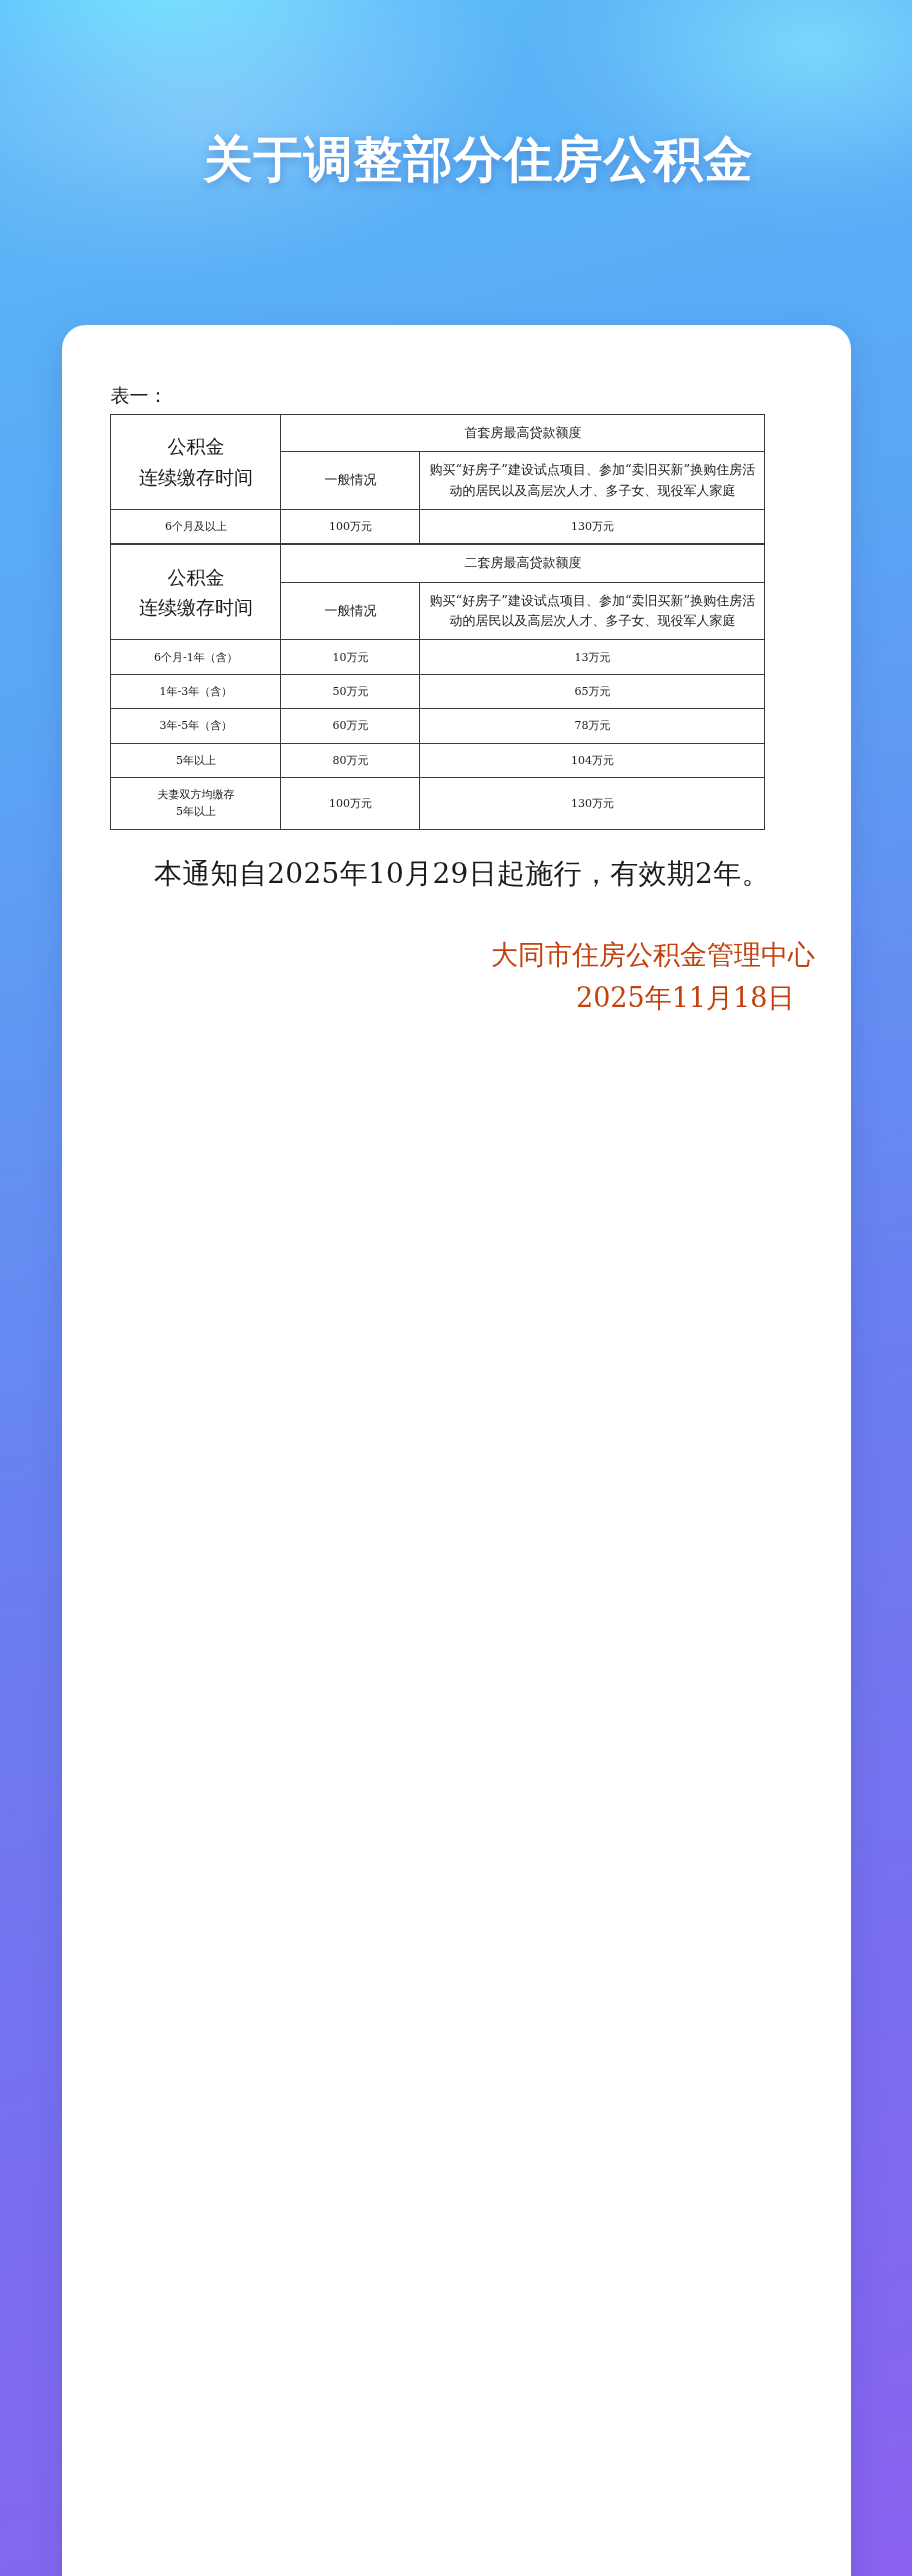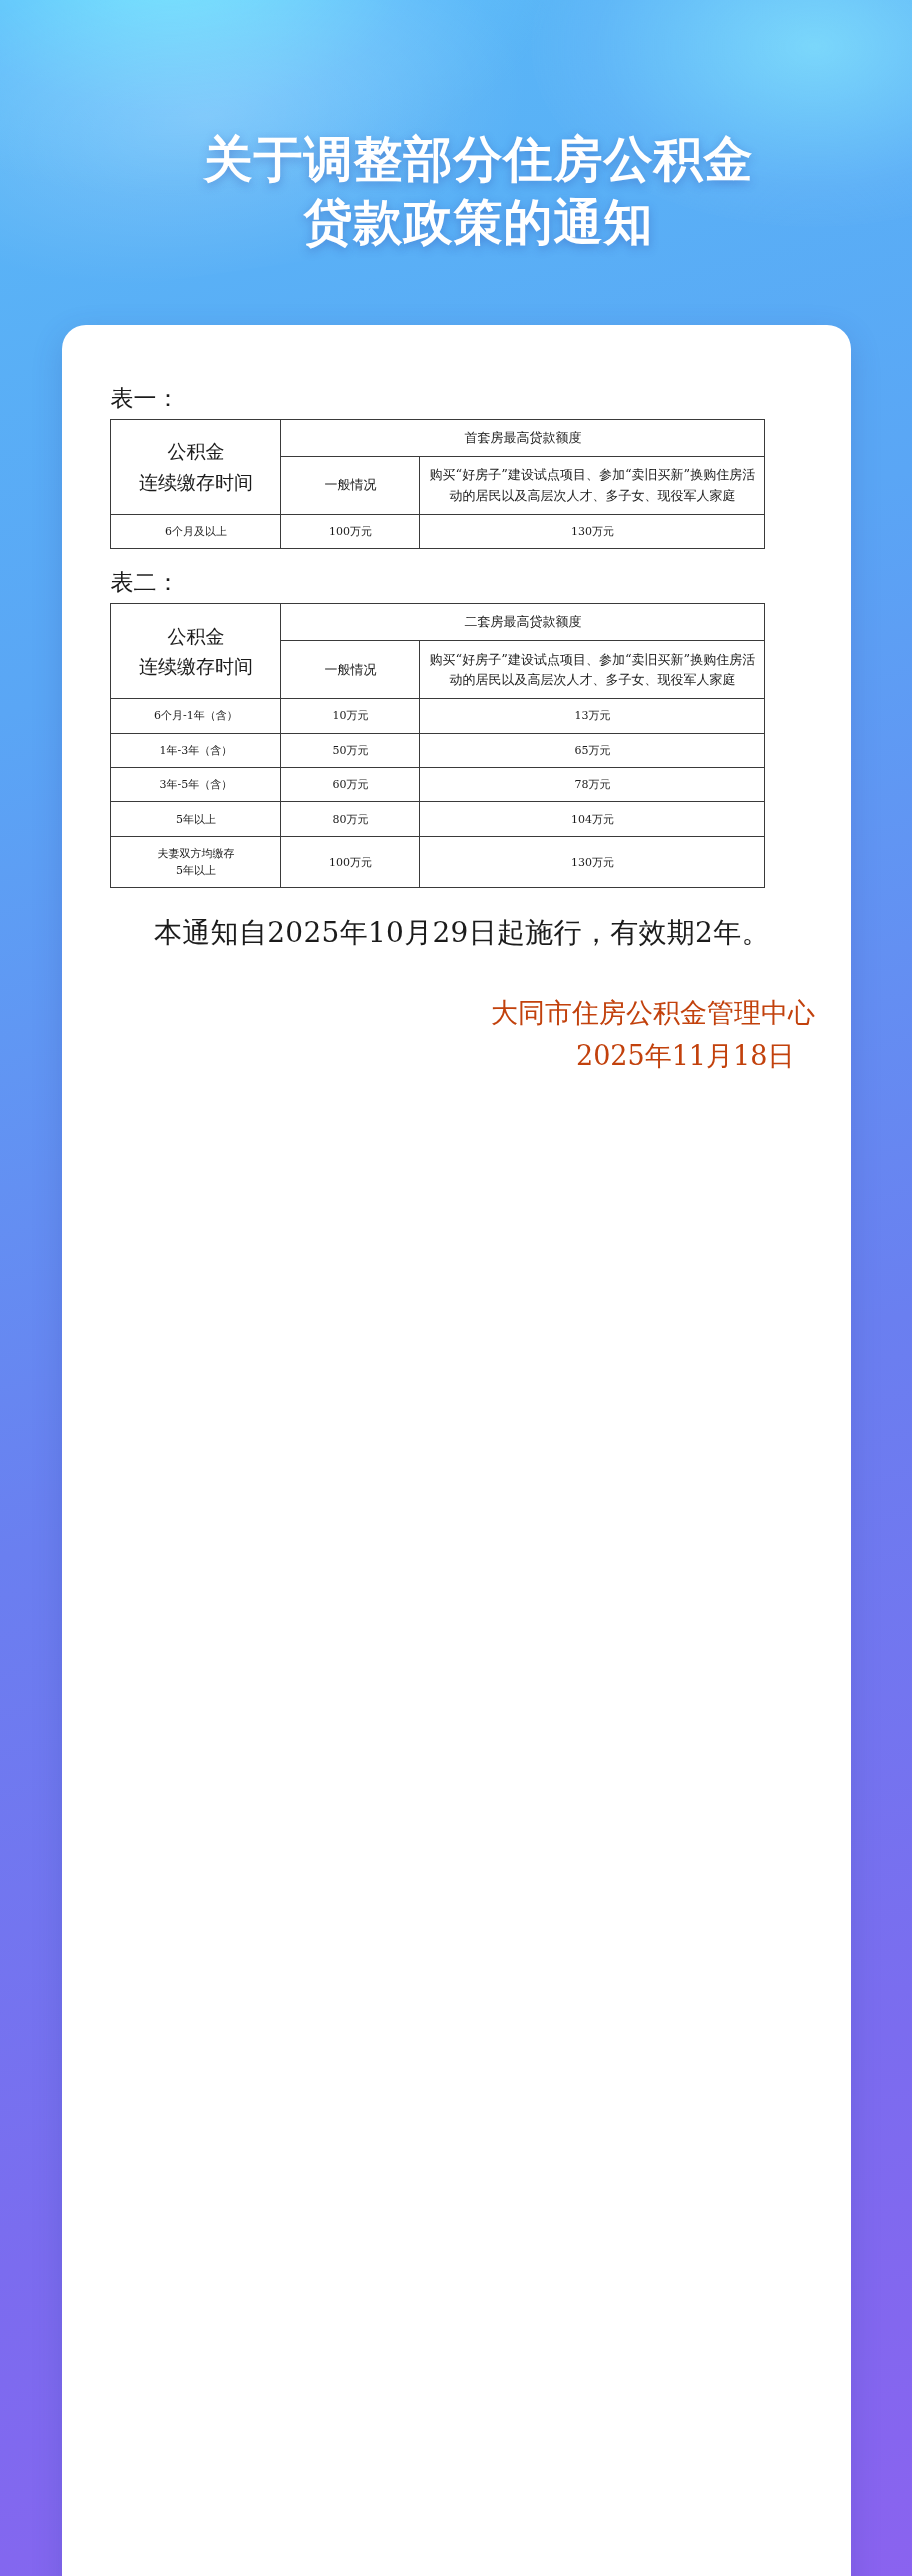--- a/index.html
+++ b/index.html
@@ -94,21 +94,21 @@
   .p-indent {
     text-indent: 2em;
   }
   .p {
     margin: 0 0 3.1px 0;
   }
 
   
   .table-label {
     font-family: "DejaVu Serif", "Liberation Serif", serif;
-    font-size: 23px;
+    font-size: 19px;
     color: #1b1b1b;
     margin: 17.5px 0 5.2px 12.4px;
   }
   table.t {
     border-collapse: collapse;
     width: 654px;
     margin-left: 12.4px;
     font-family: "DejaVu Serif", "Liberation Serif", serif;
     color: #1b1b1b;
     table-layout: fixed;
@@ -147,21 +147,20 @@
 
 <div class="poster">
 
   <div class="blob blob-1"></div>
   <div class="blob blob-2"></div>
 
   <div class="swoosh"></div>
 
   <div class="title-wrap">
     <div class="title-line">关于调整部分住房公积金</div>
-    <div class="title-line">贷款政策的通知</div>
   </div>
 
   <div class="card">
 
 
     <div class="table-label">表一：</div>
     <table class="t">
       <colgroup>
         <col class="col-a">
           <col class="col-b">
@@ -180,21 +179,20 @@
           <td class="head">购买“好房子”建设试点项目、参加“卖旧买新”换购住房活动的居民以及高层次人才、多子女、现役军人家庭</td>
         </tr>
         <tr>
           <td>6个月及以上</td>
           <td>100万元</td>
           <td>130万元</td>
         </tr>
       </tbody>
     </table>
 
-    <div class="table-label">表二：</div>
     <table class="t">
       <colgroup>
         <col class="col-a">
           <col class="col-b">
           <col class="col-c">
       </colgroup>
       <tbody>
         <tr>
           <td class="side" rowspan="2">
             <span>公积金</span><br>

